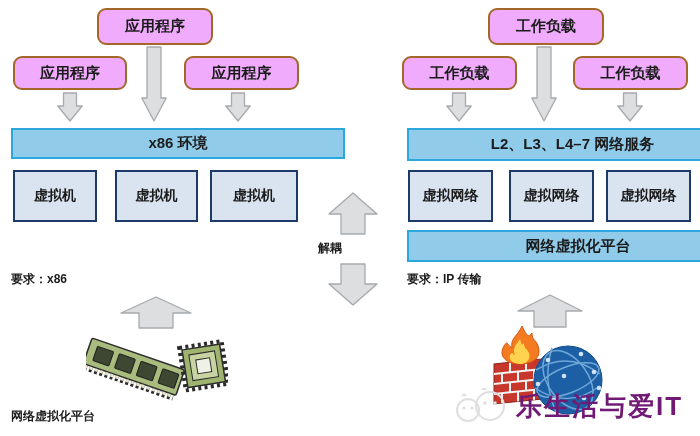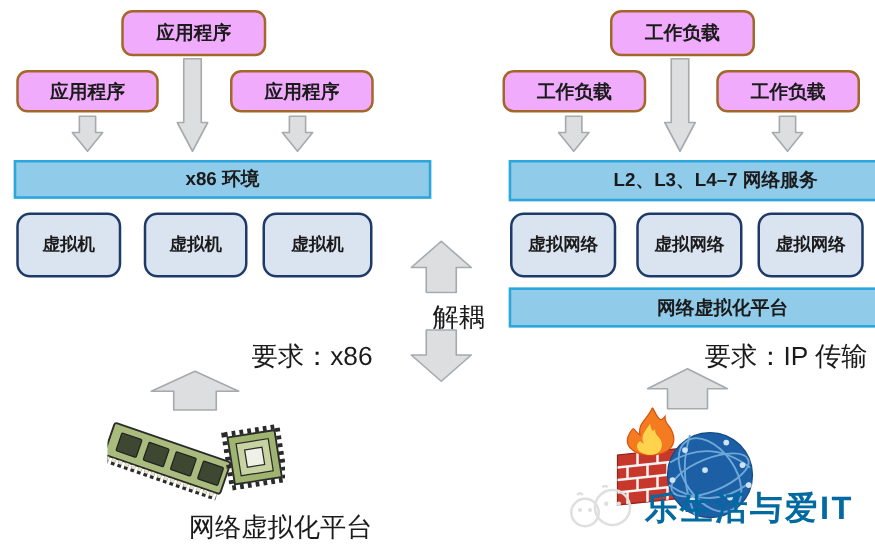--- a/index.html
+++ b/index.html
@@ -12,29 +12,29 @@
     background:#f0abfc;border:2px solid #A4672A;border-radius:9px;
     display:flex;align-items:center;justify-content:center;
     font-weight:bold;font-size:15px;box-sizing:border-box;
   }
   .bar{
     background:#90CBEA;border:2px solid #2BA7DE;
     display:flex;align-items:center;justify-content:center;
     font-weight:bold;font-size:15px;box-sizing:border-box;
   }
   .vmbox{
-    background:#DAE3F0;border:2px solid #1E3A68;border-radius:11px;
+    background:#DAE3F0;border:2px solid #1E3A68;border-radius:0;
     display:flex;align-items:center;justify-content:center;
     font-weight:bold;font-size:14px;box-sizing:border-box;
   }
-  .lbl{font-weight:normal;font-size:21px;text-align:right;}
+  .lbl{font-weight:bold;font-size:12px;text-align:left;}
   .arrow{display:block;}
   .wm{
     display:flex;align-items:flex-end;gap:6px;z-index:6;
-    color:#0369a1;font-size:26px;font-weight:bold;letter-spacing:2px;white-space:nowrap;
+    color:#701a75;font-size:26px;font-weight:bold;letter-spacing:2px;white-space:nowrap;
   }
 </style>
 </head>
 <body>
 
 <div id="canvas">
 
   <div class="abs obox" style="left:97px;top:8px;width:116px;height:37px;">
     <span>应用程序</span>
   </div>

